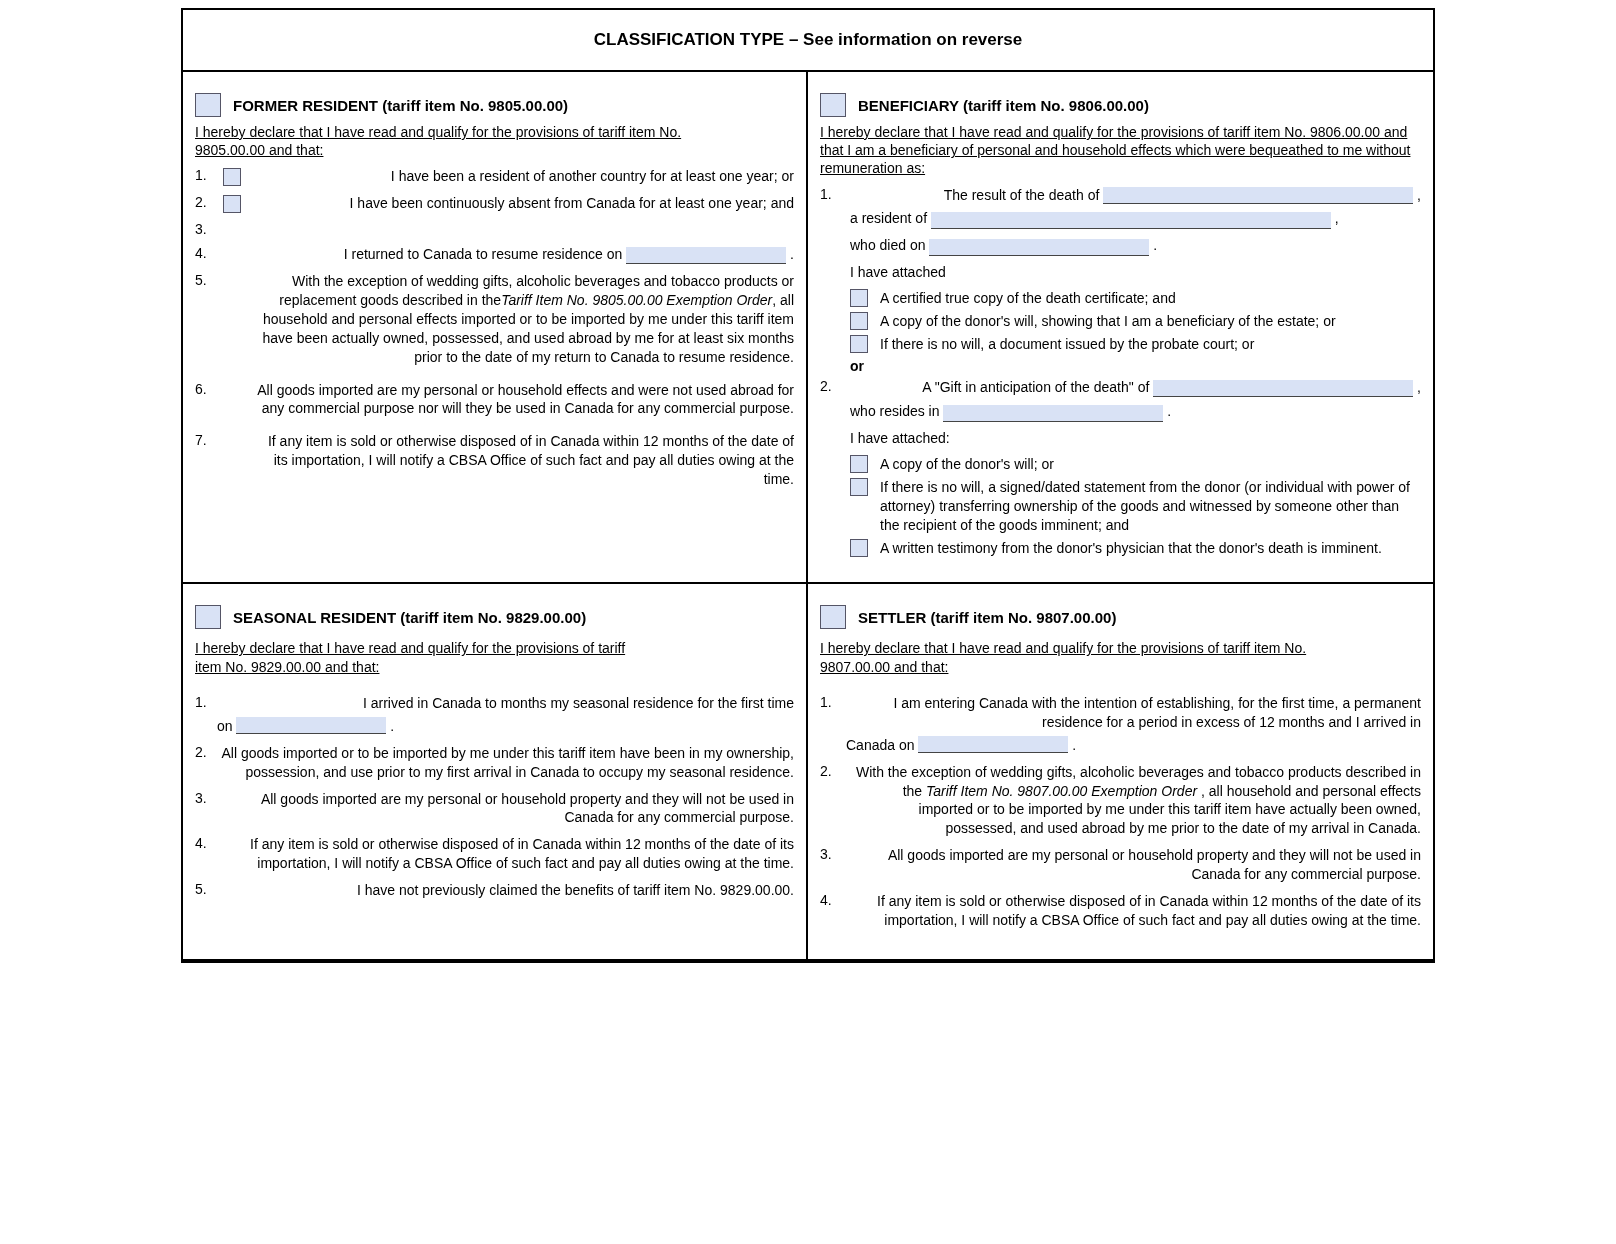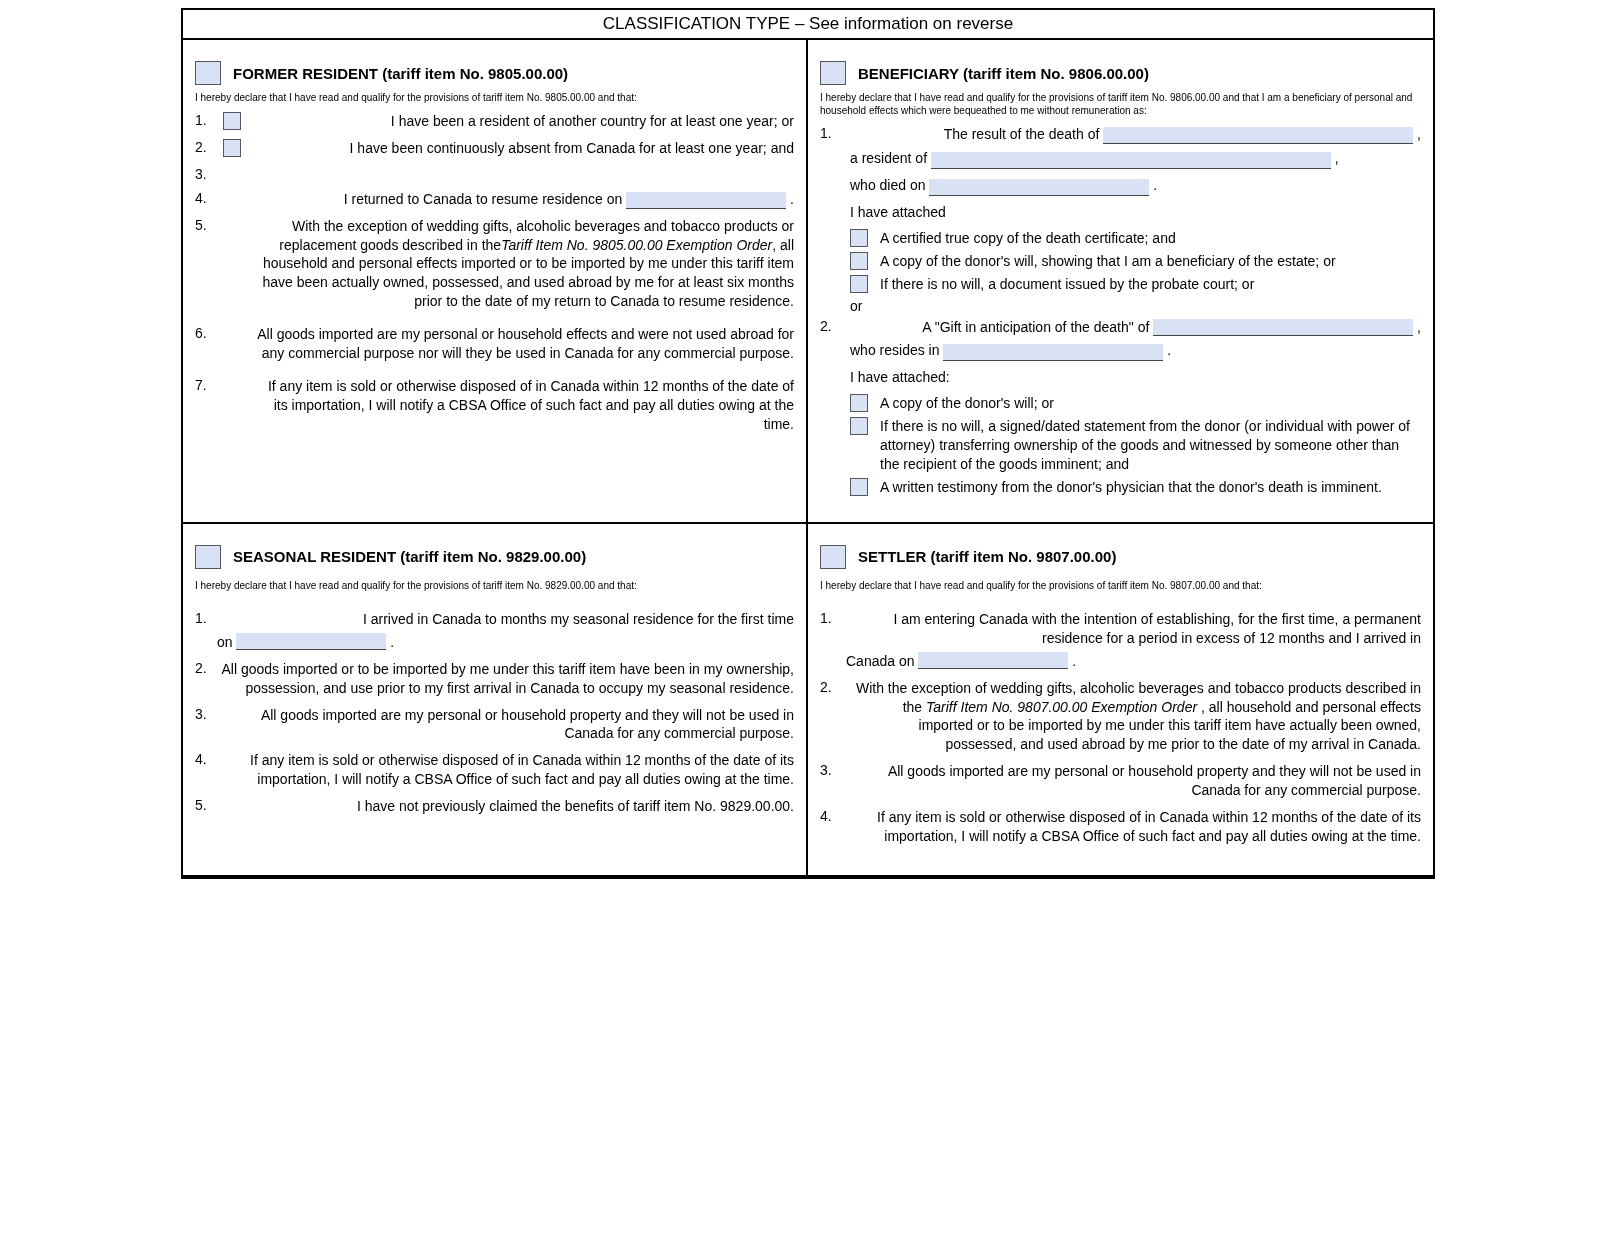--- a/index.html
+++ b/index.html
@@ -10,23 +10,23 @@
   padding: 8px;
 }
 .main-box {
   border: 2px solid #000;
   width: 1250px;
   margin: 0 auto;
 }
 .header {
   border-bottom: 2px solid #000;
   text-align: center;
-  font-weight: normal;
+  font-weight: bold;
   font-size: 17px;
-  padding: 4px;
+  padding: 20px;
 }
 .grid {
   display: grid;
   grid-template-columns: 1fr 1fr;
 }
 .cell {
   border-right: 2px solid #000;
   border-bottom: 2px solid #000;
   padding: 21px 12px;
 }
@@ -62,23 +62,24 @@
 .title-row {
   display: flex;
   align-items: center;
   margin-bottom: 6px;
 }
 .title-text {
   font-weight: bold;
   font-size: 15px;
 }
 .intro {
-  font-size: 10px;
+  font-size: 14px;
   margin-bottom: 8px;
   line-height: 1.3;
+  text-decoration: underline;
 }
 .num-row {
   display: flex;
   margin-bottom: 8px;
   align-items: flex-start;
 }
 .num-row .num {
   width: 28px;
   flex-shrink: 0;
 }
@@ -100,21 +101,21 @@
   flex: 1;
   line-height: 1.35;
   margin-left: 6px;
 }
 .sub-indent {
   margin-left: 30px;
   margin-bottom: 6px;
   line-height: 1.5;
 }
 .or-txt {
-  font-weight: normal;
+  font-weight: bold;
   margin-left: 30px;
   margin-bottom: 4px;
 }
 em { font-style: italic; }
 </style>
 </head>
 <body>
 
 <div class="main-box">
   <div class="header">CLASSIFICATION TYPE – See information on reverse</div>

